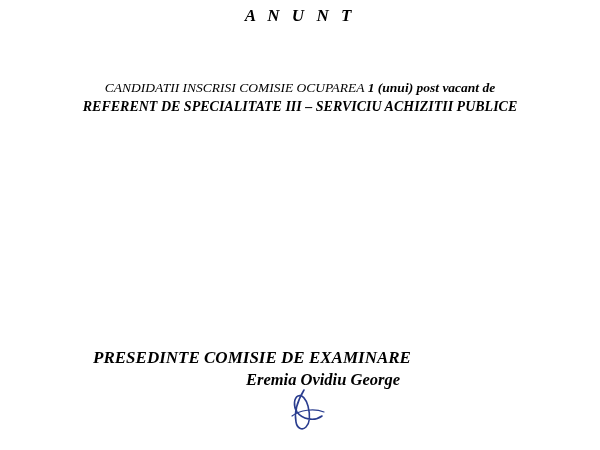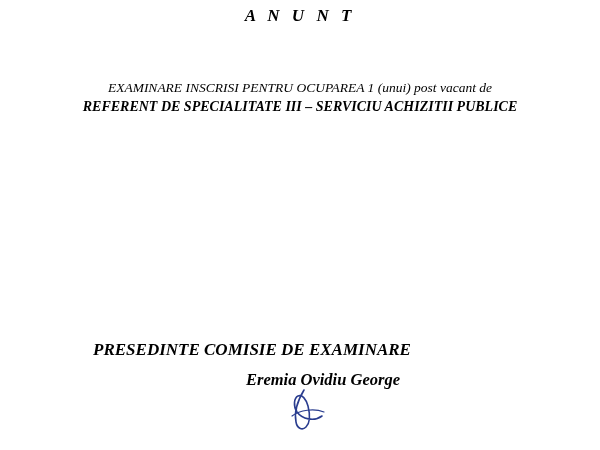--- a/index.html
+++ b/index.html
@@ -38,21 +38,21 @@
     position: absolute;
     top: 80px;
     left: 0;
     width: 600px;
     text-align: center;
     font-size: 13.5px;
     font-style: italic;
     font-family: "Liberation Serif", serif;
   }
   .subtitle-line1 .bold-part {
-    font-weight: normal;
+    font-weight: bold;
   }
   .subtitle-line2 {
     position: absolute;
     top: 99px;
     left: 0;
     width: 600px;
     text-align: center;
     font-size: 14px;
     font-weight: bold;
     font-style: italic;
@@ -74,21 +74,21 @@
     font-size: 15px;
     font-style: italic;
     font-family: "Liberation Serif", serif;
   }
   .candidate-item {
     margin: 0 0 4px 0;
     white-space: nowrap;
   }
   .signer-role {
     position: absolute;
-    top: 340px;
+    top: 348px;
     left: 0;
     width: 504px;
     text-align: center;
     font-size: 17px;
     font-weight: bold;
     font-style: italic;
     font-family: "Liberation Serif", serif;
     box-sizing: border-box;
   }
   .signer-name {
@@ -113,21 +113,21 @@
   }
 </style>
 </head>
 <body>
 
 <div class="page">
 
   <div class="doc-title">A N U N T</div>
 
   <div class="subtitle-line1">
-    <span>EXAMINARE INSCRISI PENTRU OCUPAREA </span><span class="bold-part">1 (unui) post vacant de</span>
+    <span>CANDIDATII INSCRISI COMISIE OCUPAREA </span><span class="bold-part">1 (unui) post vacant de</span>
   </div>
 
   <div class="subtitle-line2">REFERENT DE SPECIALITATE III  – SERVICIU ACHIZITII PUBLICE</div>
 
 
 
   <div class="signer-role">PRESEDINTE COMISIE DE EXAMINARE</div>
 
   <div class="signer-name">Eremia Ovidiu George</div>
 

